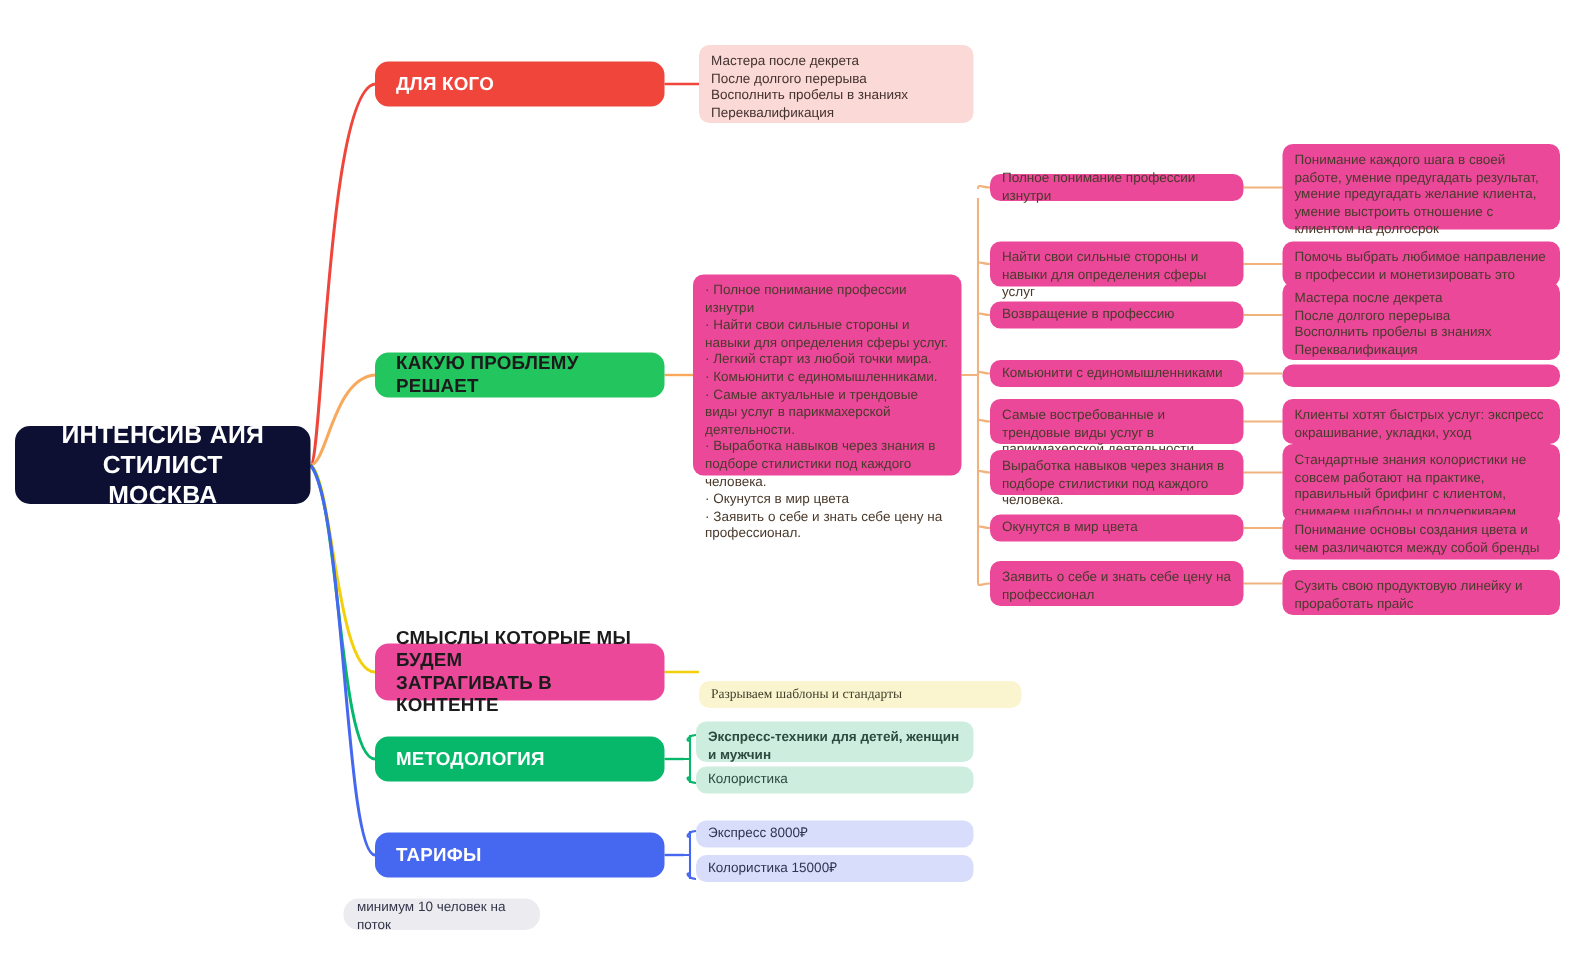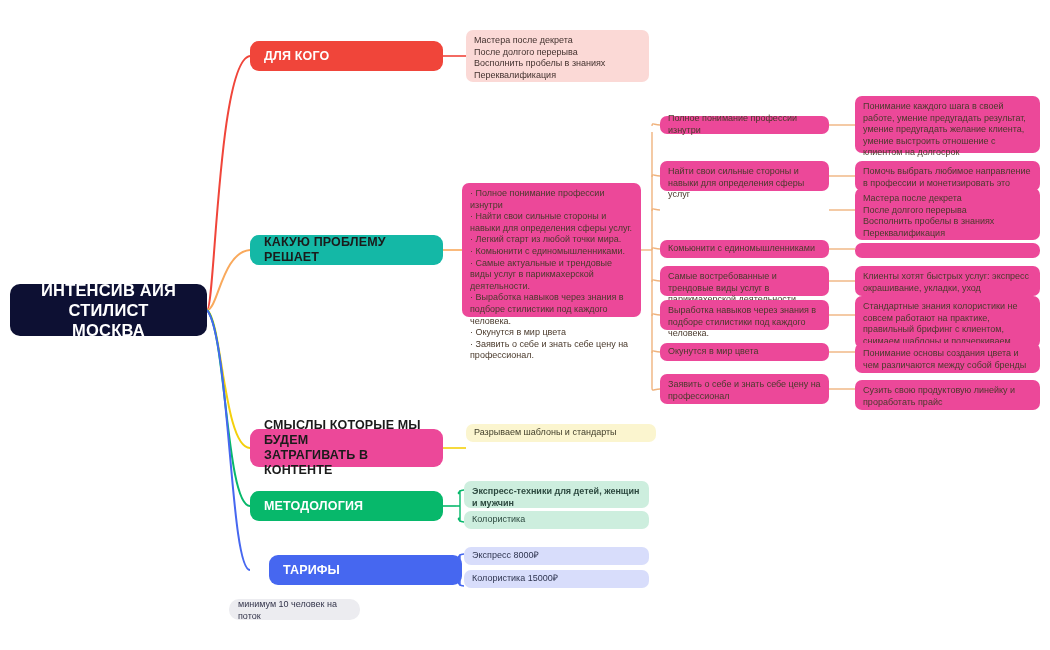--- a/index.html
+++ b/index.html
@@ -29,24 +29,24 @@
   
   .l1{
     border-radius:9px;
     display:flex;align-items:center;
     font-weight:bold;font-size:12.5px;line-height:15px;
     letter-spacing:.15px;
     padding:15px 14px;
   }
   .l1.red{background:#f0453a;color:#ffffff;}
   .l1.orange{background:#f8a council;}
-  .l1.orange{background:#14b8a6;color:#1b1b1b;}
+  .l1.orange{background:#22c55e;color:#1b1b1b;}
   .l1.yellow{background:#ec4899;color:#1b1b1b;}
   .l1.green{background:#07b86b;color:#ffffff;}
-  .l1.blue{background:#4667f0;color:#ffffff;margin-left:19px;}
+  .l1.blue{background:#4667f0;color:#ffffff;}
 
   
   .leaf{
     border-radius:7px;
     font-size:9px;line-height:11.6px;
     padding:5px 8px;
     color:#2f2f2f;
     display:flex;align-items:center;
   }
   .leaf.top{align-items:flex-start;}
@@ -129,20 +129,23 @@
 · Комьюнити с единомышленниками.
 · Самые актуальные и трендовые виды услуг в парикмахерской деятельности.
 · Выработка навыков через знания в подборе стилистики под каждого человека.
 · Окунутся в мир  цвета
 · Заявить о себе и знать себе цену на профессионал.</div>
 
   <div class="node leaf peach" style="left:660px;top:116px;width:169px;height:18px;">
     <span>Полное понимание профессии изнутри</span>
   </div>
   <div class="node leaf peach top multiline" style="left:660px;top:161px;width:169px;height:30px;">Найти свои сильные стороны и навыки для определения сферы услуг</div>
+  <div class="node leaf peach" style="left:660px;top:201px;width:169px;height:18px;">
+    <span>Возвращение в профессию</span>
+  </div>
   <div class="node leaf peach" style="left:660px;top:240px;width:169px;height:18px;">
     <span>Комьюнити с единомышленниками</span>
   </div>
   <div class="node leaf peach top multiline" style="left:660px;top:266px;width:169px;height:30px;">Самые востребованные и трендовые виды услуг в парикмахерской деятельности</div>
   <div class="node leaf peach top multiline" style="left:660px;top:300px;width:169px;height:30px;">Выработка навыков через знания в подборе стилистики под каждого человека.</div>
   <div class="node leaf peach" style="left:660px;top:343px;width:169px;height:18px;">
     <span>Окунутся в мир  цвета</span>
   </div>
   <div class="node leaf peach top multiline" style="left:660px;top:374px;width:169px;height:30px;">Заявить о себе и знать себе цену на профессионал</div>
 
@@ -153,21 +156,21 @@
 Восполнить пробелы в знаниях
 Переквалификация</div>
   <div class="node leaf peach top multiline" style="left:855px;top:243px;width:185px;height:15px;"></div>
   <div class="node leaf peach top multiline" style="left:855px;top:266px;width:185px;height:30px;">Клиенты хотят быстрых услуг: экспресс окрашивание, укладки, уход</div>
   <div class="node leaf peach top multiline" style="left:855px;top:296px;width:185px;height:52px;">Стандартные знания колористики не совсем работают на практике, правильный брифинг с клиентом, снимаем шаблоны и подчеркиваем уникальность</div>
   <div class="node leaf peach top multiline" style="left:855px;top:343px;width:185px;height:30px;">Понимание основы создания цвета и чем различаются между собой бренды</div>
   <div class="node leaf peach top multiline" style="left:855px;top:380px;width:185px;height:30px;">Сузить свою продуктовую линейку и проработать прайс</div>
 
   <div class="node l1 yellow multiline" style="left:250px;top:429px;width:193px;height:38px;">СМЫСЛЫ КОТОРЫЕ МЫ БУДЕМ
 ЗАТРАГИВАТЬ В КОНТЕНТЕ</div>
-  <div class="node leaf lightyellow" style="left:466px;top:424px;width:190px;height:18px;">
+  <div class="node leaf lightyellow" style="left:466px;top:454px;width:215px;height:18px;font-family:Liberation Serif, serif;">
     <span>Разрываем шаблоны и стандарты</span>
   </div>
 
   <div class="node l1 green" style="left:250px;top:491px;width:193px;height:30px;">
     <span>МЕТОДОЛОГИЯ</span>
   </div>
   <div class="node leaf mint top multiline" style="left:464px;top:481px;width:185px;height:27px;font-weight:bold;">Экспресс-техники для детей, женщин и мужчин</div>
   <div class="node leaf mint" style="left:464px;top:511px;width:185px;height:18px;">
     <span>Колористика</span>
   </div>

